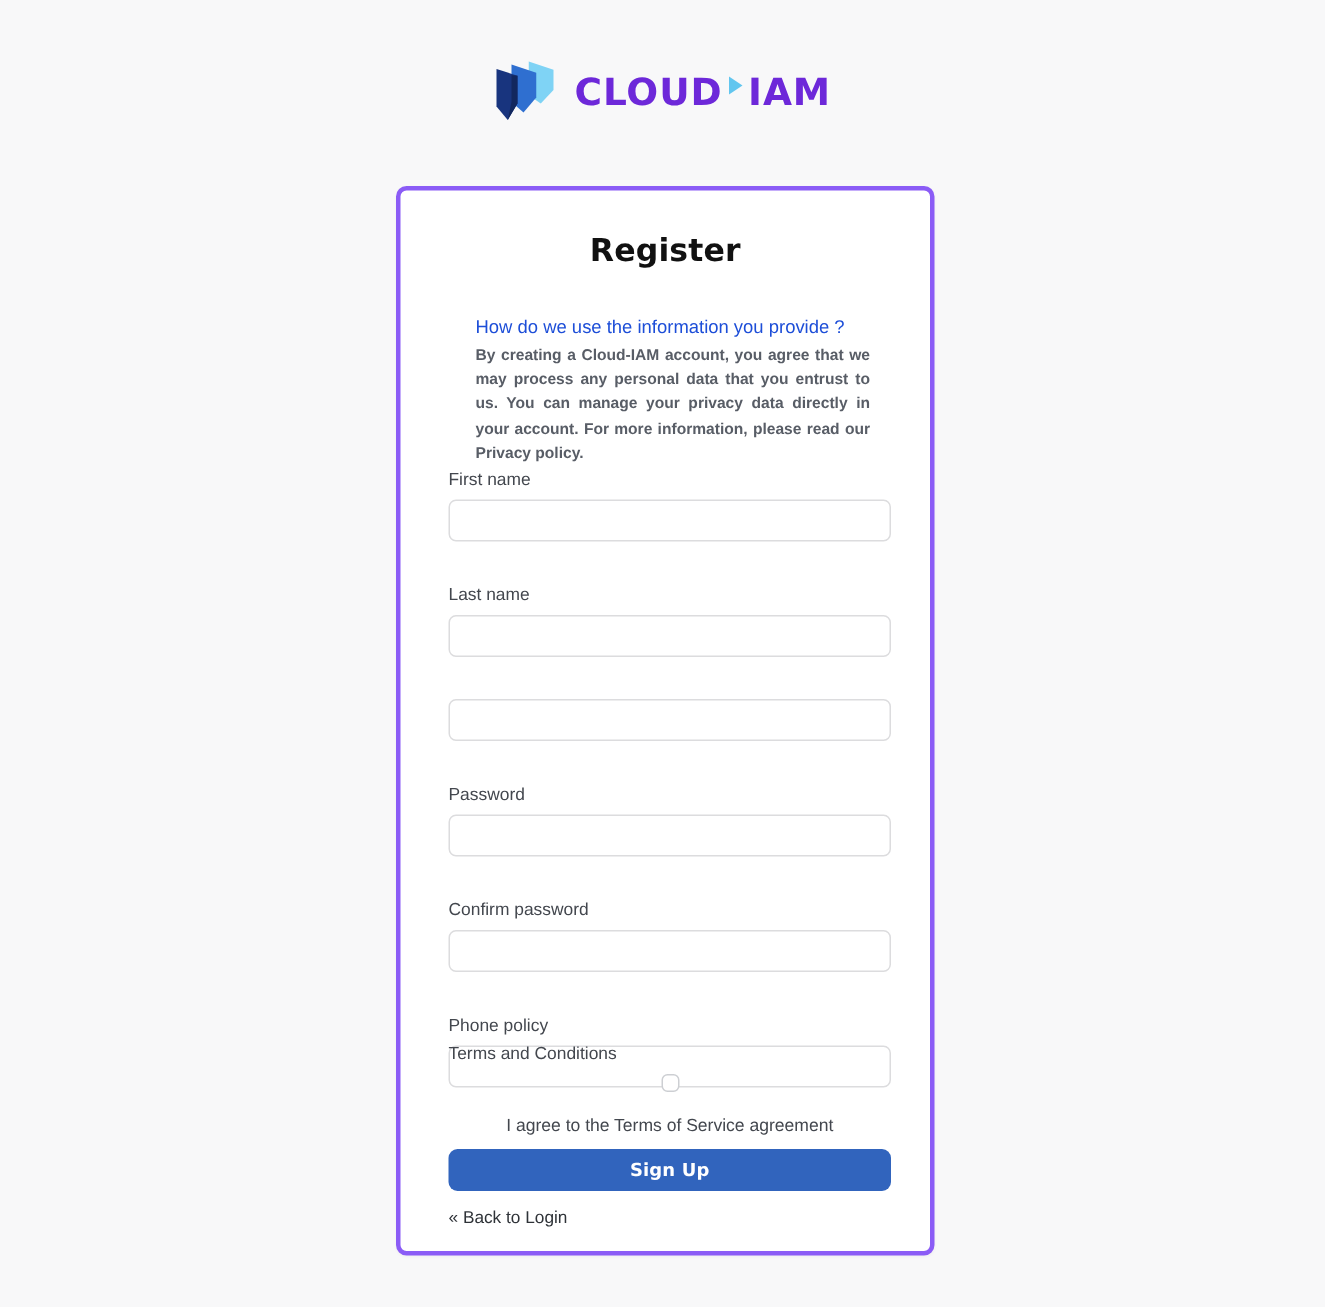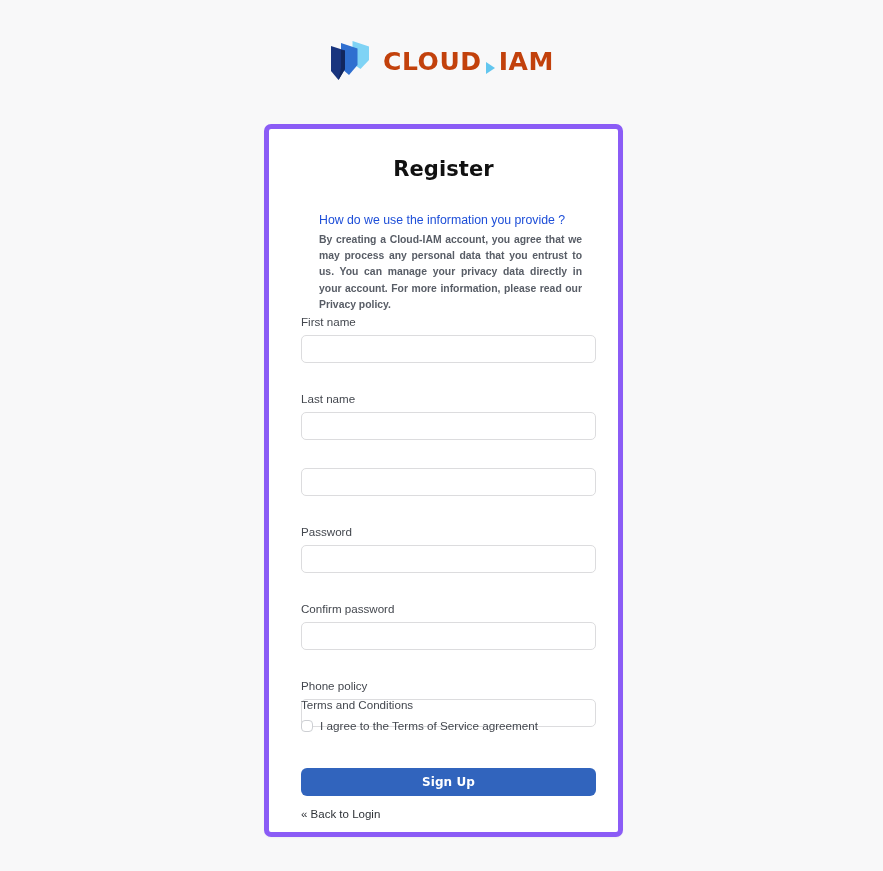--- a/index.html
+++ b/index.html
@@ -34,48 +34,48 @@
     justify-content: center;
     gap: 10px;
   }
   .logo-mark {
     width: 44px;
     height: 46px;
     display: block;
   }
   .logo-text {
     display: flex;
-    align-items: flex-end;
+    align-items: flex-start;
     gap: 3px;
     font-family: "DejaVu Sans", sans-serif;
     font-weight: bold;
     font-size: 25px;
     letter-spacing: 0.6px;
-    color: #c2410c;
+    color: #6d28d9;
     line-height: 1;
   }
   .logo-sep {
     width: 0;
     height: 0;
     border-top: 6px solid transparent;
     border-bottom: 6px solid transparent;
     border-left: 9px solid #62c6ef;
     display: inline-block;
     margin: 2px 1px 0 1px;
   }
 
   
   .card {
     position: absolute;
     left: 264px;
     top: 124px;
     width: 359px;
     height: 713px;
     background: #ffffff;
-    border: 5px solid #8b5cf6;
+    border: 3px solid #8b5cf6;
     border-radius: 7px;
     box-shadow: 0 1px 2px rgba(0,0,0,0.035);
   }
 
   .card-title {
     margin: 0;
     padding-top: 28px;
     text-align: center;
     font-family: "DejaVu Sans", sans-serif;
     font-size: 21px;
@@ -149,21 +149,22 @@
   .terms-label {
     display: block;
     font-size: 11.6px;
     color: #43474e;
     margin-bottom: 6px;
     line-height: 1.3;
   }
   .terms-row {
     display: flex;
     align-items: center;
-    gap: 7px;
+    gap: 15px;
+    flex-direction: column;
   }
   .terms-check {
     appearance: none;
     -webkit-appearance: none;
     width: 12px;
     height: 12px;
     min-width: 12px;
     border: 1px solid #cdcfd3;
     border-radius: 4px;
     background: #ffffff;

